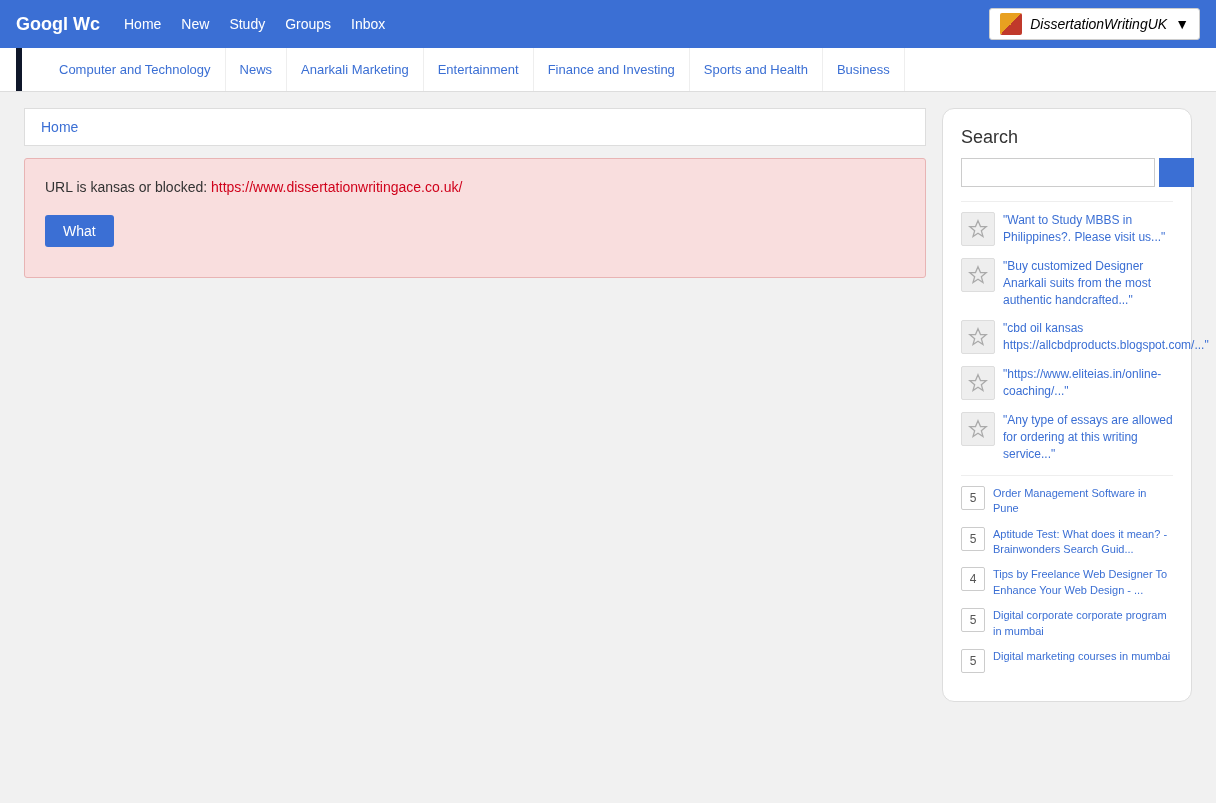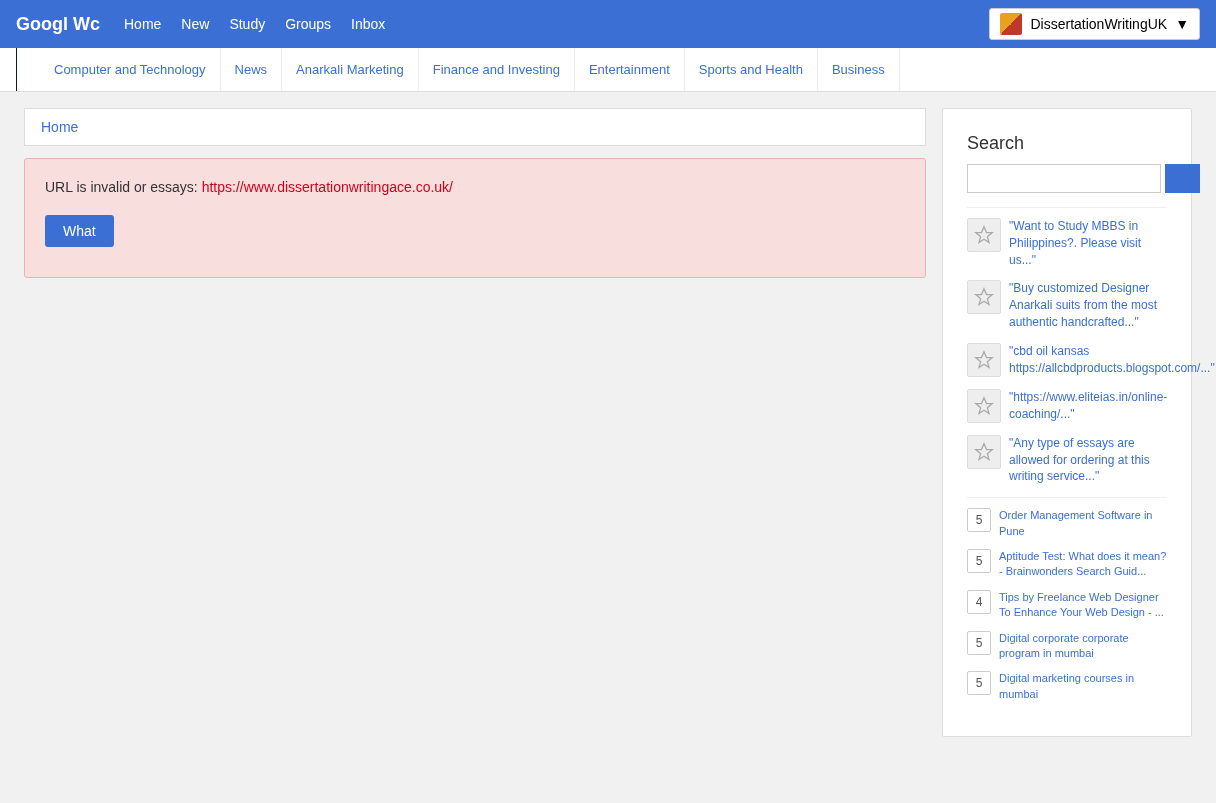--- a/index.html
+++ b/index.html
@@ -33,20 +33,21 @@
     .user-dropdown {
       background: white;
       border: 1px solid #ccc;
       border-radius: 3px;
       padding: 4px 10px;
       display: flex;
       align-items: center;
       gap: 8px;
       cursor: pointer;
       font-size: 14px;
+      font-style: italic;
     }
     .user-icon {
       width: 22px;
       height: 22px;
       background: linear-gradient(135deg, #e8a020 50%, #c0392b 50%);
       border-radius: 2px;
       display: inline-block;
     }
 
     
@@ -57,21 +58,21 @@
       padding: 0 16px;
     }
     .cat-nav a {
       color: #3b6fd4;
       text-decoration: none;
       font-size: 13px;
       padding: 14px 14px;
       display: block;
       border-right: 1px solid #eee;
     }
-    .cat-nav a:first-child { border-left: 1px solid #0f172a; padding-left: 37px; }
+    .cat-nav a:first-child { border-left: 6px solid #0f172a; padding-left: 37px; }
 
     
     .main-container {
       display: flex;
       gap: 16px;
       padding: 16px;
       max-width: 1200px;
       margin: 0 auto;
     }
 
@@ -118,22 +119,22 @@
     }
 
     
     .sidebar {
       width: 250px;
       flex-shrink: 0;
     }
     .sidebar-panel {
       background: white;
       border: 1px solid #ddd;
-      border-radius: 2px;
-      padding: 24px;
+      border-radius: 12px;
+      padding: 18px;
     }
     .sidebar-panel h3 {
       font-size: 18px;
       font-weight: normal;
       margin-bottom: 10px;
       color: #333;
     }
     .search-row {
       display: flex;
       gap: 4px;
@@ -233,35 +234,35 @@
     <span class="user-icon"></span>
     <span>DissertationWritingUK</span>
     <span>▼</span>
   </div>
 </nav>
 
 <nav class="cat-nav">
   <a>Computer and Technology</a>
   <a>News</a>
   <a>Anarkali Marketing</a>
+  <a>Entertainment</a>
   <a>Finance and Investing</a>
-  <a>Entertainment</a>
   <a>Sports and Health</a>
   <a>Business</a>
 </nav>
 
 <div class="main-container">
 
   <div class="content-area">
     <div class="breadcrumb-bar">
       <a>Home</a>
     </div>
     <div class="error-box">
       <div class="error-text">
-        <span>URL is invalid or essays: </span><a>https://www.dissertationwritingace.co.uk/</a>
+        <span>URL is kansas or blocked: </span><a>https://www.dissertationwritingace.co.uk/</a>
       </div>
       <button class="back-btn">What</button>
     </div>
   </div>
 
   <div class="sidebar">
     <div class="sidebar-panel">
       <h3>Search</h3>
       <div class="search-row">
         <input type="text" style="">

